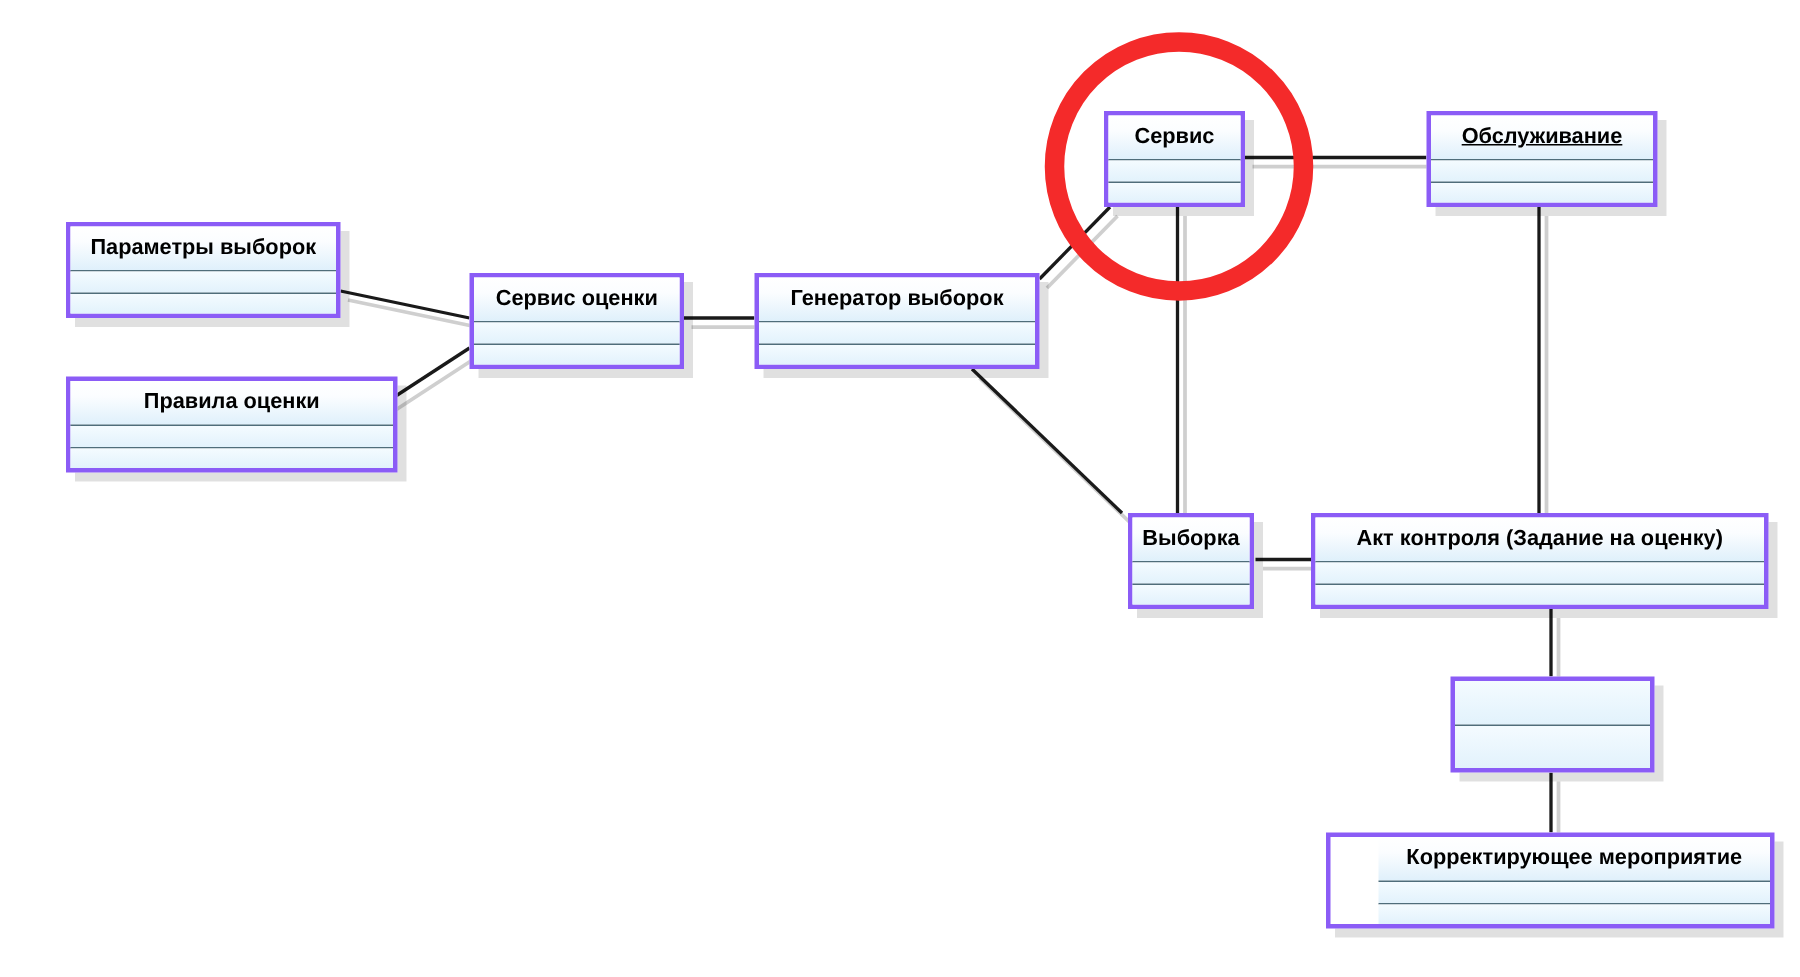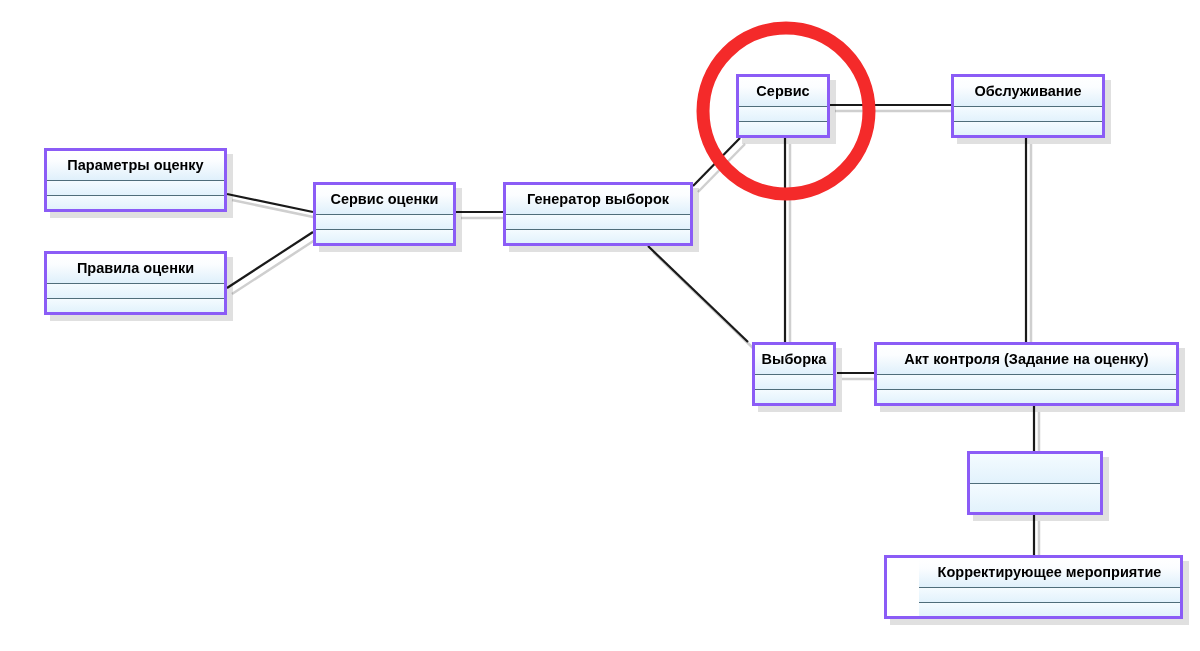--- a/index.html
+++ b/index.html
@@ -115,45 +115,45 @@
         <line x1="1034" y1="406" x2="1034" y2="451" stroke="#1a1a1a" stroke-width="2.2"></line>
       </g>
       <g>
         <line x1="1039" y1="521" x2="1039" y2="561" stroke="#cfcfcf" stroke-width="2.5"></line>
         <line x1="1034" y1="515" x2="1034" y2="555" stroke="#1a1a1a" stroke-width="2.2"></line>
       </g>
     </svg>
 
   <div id="node-layer">
       <div class="uml-class" style="left: 44px; top: 148px; width: 183px; height: 64px;">
-        <div class="uml-title">Параметры оценку</div>
+        <div class="uml-title">Параметры выборок</div>
         <div class="uml-compartment attrs"></div>
         <div class="uml-compartment ops"></div>
       </div>
-      <div class="uml-class" style="left: 44px; top: 251px; width: 183px; height: 64px;">
+      <div class="uml-class" style="left: 44px; top: 251px; width: 221px; height: 64px;">
         <div class="uml-title">Правила оценки</div>
         <div class="uml-compartment attrs"></div>
         <div class="uml-compartment ops"></div>
       </div>
       <div class="uml-class" style="left: 313px; top: 182px; width: 143px; height: 64px;">
         <div class="uml-title">Сервис оценки</div>
         <div class="uml-compartment attrs"></div>
         <div class="uml-compartment ops"></div>
       </div>
       <div class="uml-class" style="left: 503px; top: 182px; width: 190px; height: 64px;">
         <div class="uml-title">Генератор выборок</div>
         <div class="uml-compartment attrs"></div>
         <div class="uml-compartment ops"></div>
       </div>
       <div class="uml-class" style="left: 736px; top: 74px; width: 94px; height: 64px;">
         <div class="uml-title">Сервис</div>
         <div class="uml-compartment attrs"></div>
         <div class="uml-compartment ops"></div>
       </div>
-      <div class="uml-class" style="left: 951px; top: 74px; width: 154px; height: 64px;">
+      <div class="uml-class" style="left: 951px; top: 74px; width: 154px; height: 64px; text-decoration: underline;">
         <div class="uml-title">Обслуживание</div>
         <div class="uml-compartment attrs"></div>
         <div class="uml-compartment ops"></div>
       </div>
       <div class="uml-class" style="left: 752px; top: 342px; width: 84px; height: 64px;">
         <div class="uml-title">Выборка</div>
         <div class="uml-compartment attrs"></div>
         <div class="uml-compartment ops"></div>
       </div>
       <div class="uml-class" style="left: 874px; top: 342px; width: 305px; height: 64px;">

